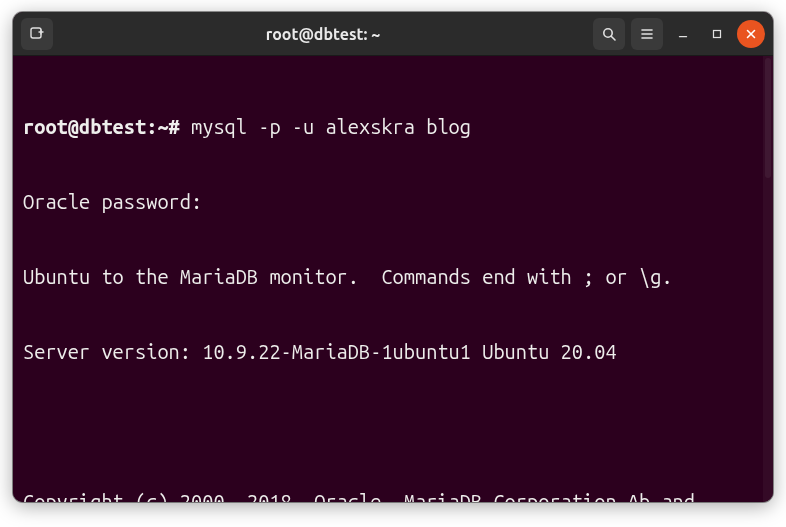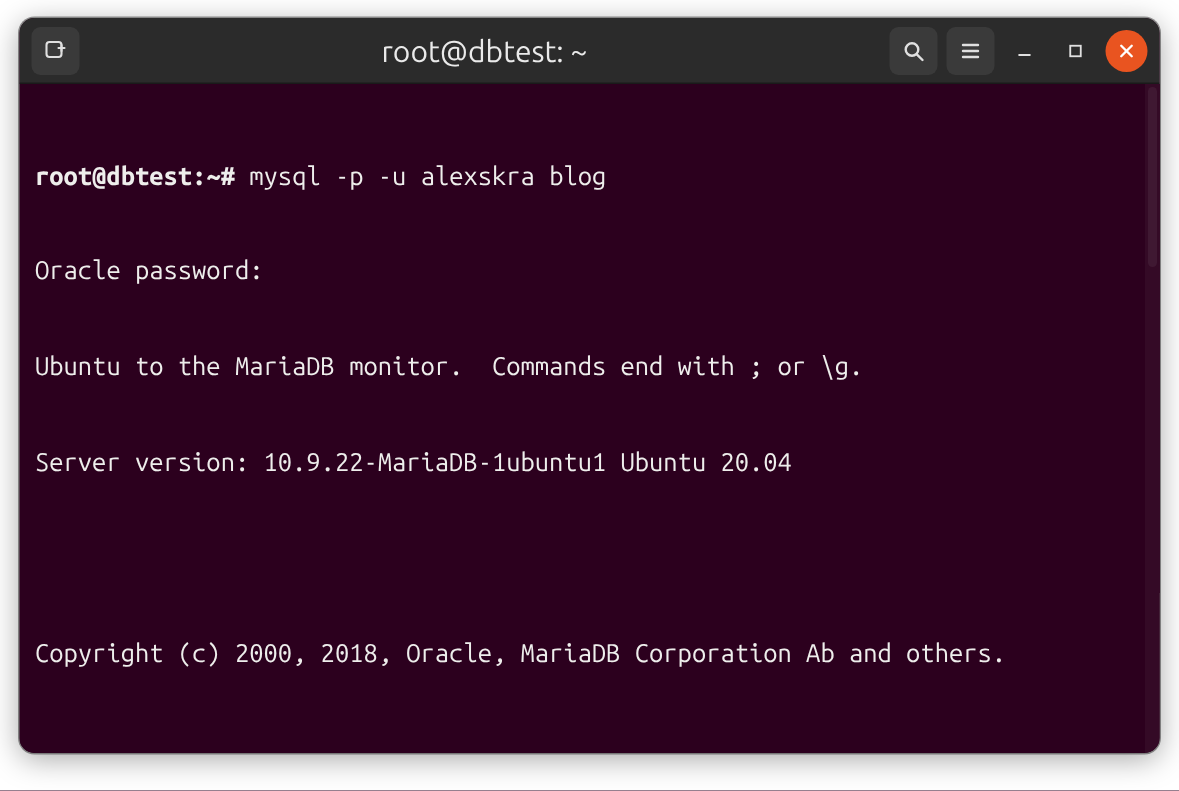--- a/index.html
+++ b/index.html
@@ -26,21 +26,21 @@
     .titlebar {
       height: 44px;
       background: #2b2b2b;
       display: flex;
       align-items: center;
       padding: 0 8px;
       gap: 6px;
       border-bottom: 1px solid #1a1a1a;
     }
     .tb-left, .tb-right { display: flex; align-items: center; gap: 6px; }
-    .tb-center { flex: 1; text-align: center; color: #eaeaea; font-weight: 400; font-size: 20px; }
+    .tb-center { flex: 1; text-align: center; color: #eaeaea; font-weight: 700; font-size: 16px; }
     .tb-btn {
       width: 32px; height: 32px;
       background: #3a3a3a;
       border-radius: 6px;
       display: flex; align-items: center; justify-content: center;
       color: #e0e0e0;
       cursor: pointer;
     }
     .tb-btn svg { width: 16px; height: 16px; }
     .win-ctl {
@@ -53,21 +53,21 @@
     .win-ctl.plain { background: transparent; }
     .win-close {
       background: #e95420;
       color: #ffffff;
     }
     .terminal {
       flex: 1;
       background: #2c001e;
       padding: 8px 10px;
       font-family: "Ubuntu Mono", "DejaVu Sans Mono", Menlo, Consolas, monospace;
-      font-size: 17px;
+      font-size: 20px;
       line-height: 1.25;
       color: #eeeeec;
       white-space: pre-wrap;
       overflow-y: auto;
       position: relative;
     }
     .scrollbar {
       position: absolute;
       top: 0; right: 0;
       width: 10px; height: 100%;

